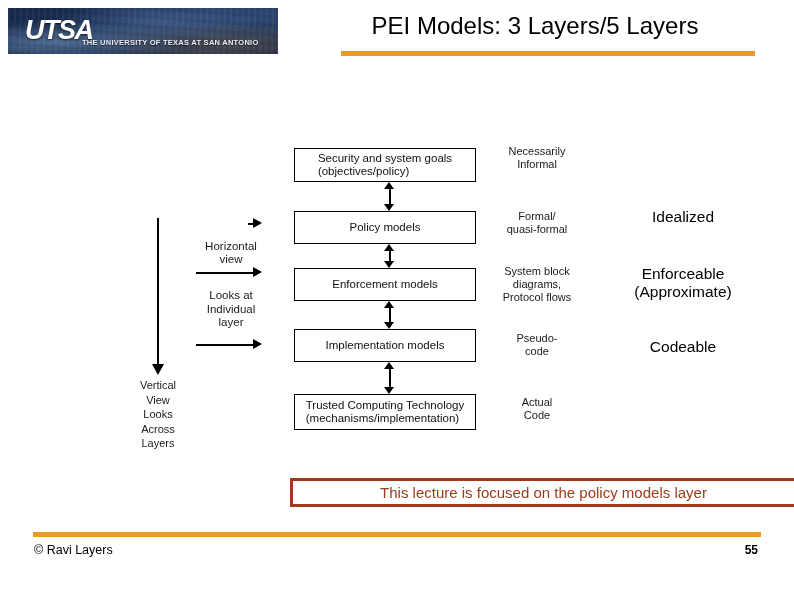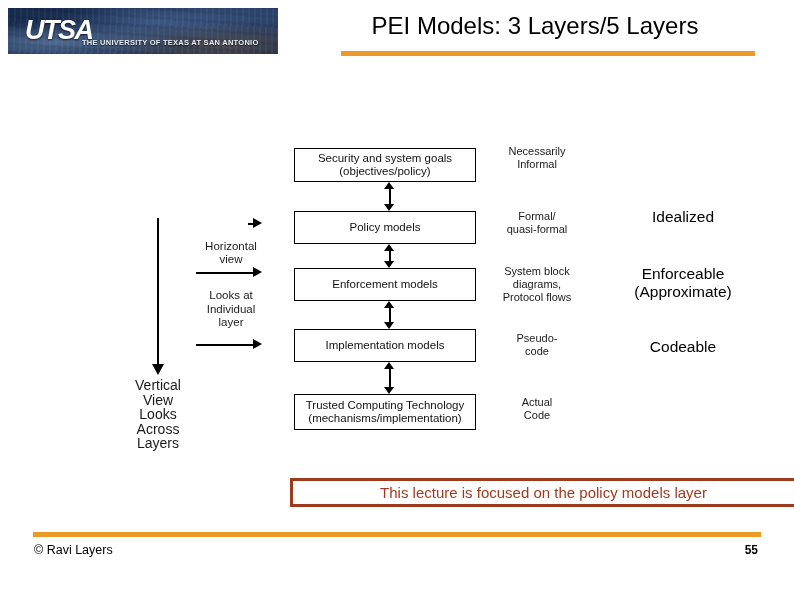--- a/index.html
+++ b/index.html
@@ -97,30 +97,30 @@
   #horizontal-view-label{
     position:absolute;left:190px;top:240px;width:82px;
     text-align:center;font-size:11.5px;color:#1a1a1a;line-height:13px;
   }
   #looks-individual-label{
     position:absolute;left:190px;top:289px;width:82px;
     text-align:center;font-size:11.5px;color:#1a1a1a;line-height:13.5px;
   }
   #vertical-view-label{
     position:absolute;left:121px;top:378px;width:74px;
-    text-align:center;font-size:14px;color:#1a1a1a;line-height:14.5px;
+    text-align:center;font-size:11px;color:#1a1a1a;line-height:14.5px;
   }
 
   
   .layer-box{
     position:absolute;left:294px;width:182px;
     border:1.3px solid #000;background:#fff;
     box-sizing:border-box;
     display:flex;align-items:center;justify-content:center;
-    text-align:center;
+    text-align:left;
     font-size:11.5px;color:#111;line-height:13.5px;
   }
   #box-goals{top:148px;height:34px;}
   #box-policy{top:211px;height:33px;}
   #box-enforcement{top:268px;height:33px;}
   #box-implementation{top:329px;height:33px;}
   #box-tct{top:394px;height:36px;}
 
   .dbl-arrow{position:absolute;left:384px;width:11px;}
   .dbl-arrow .shaft{position:absolute;left:5px;top:6px;width:1.6px;background:#000;}

